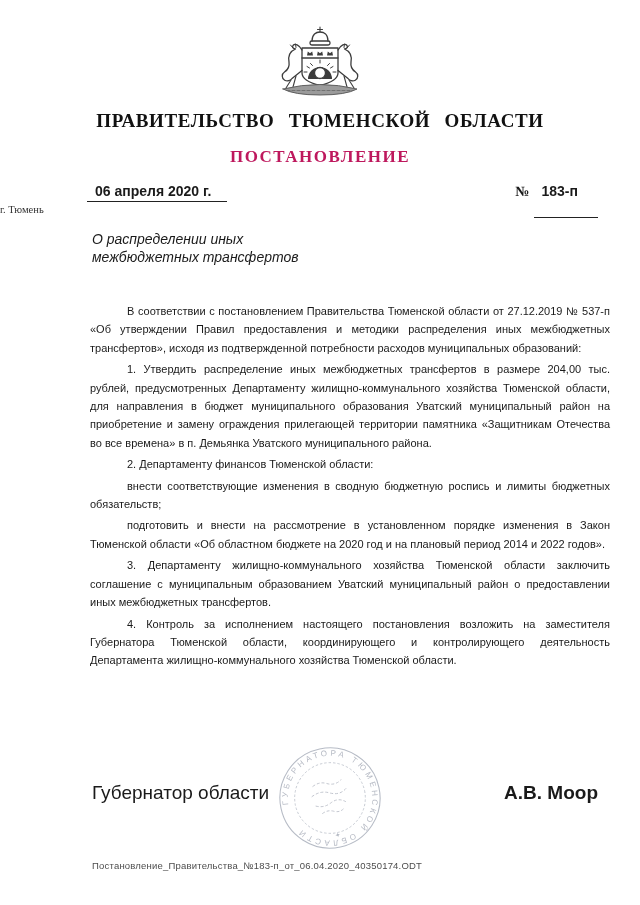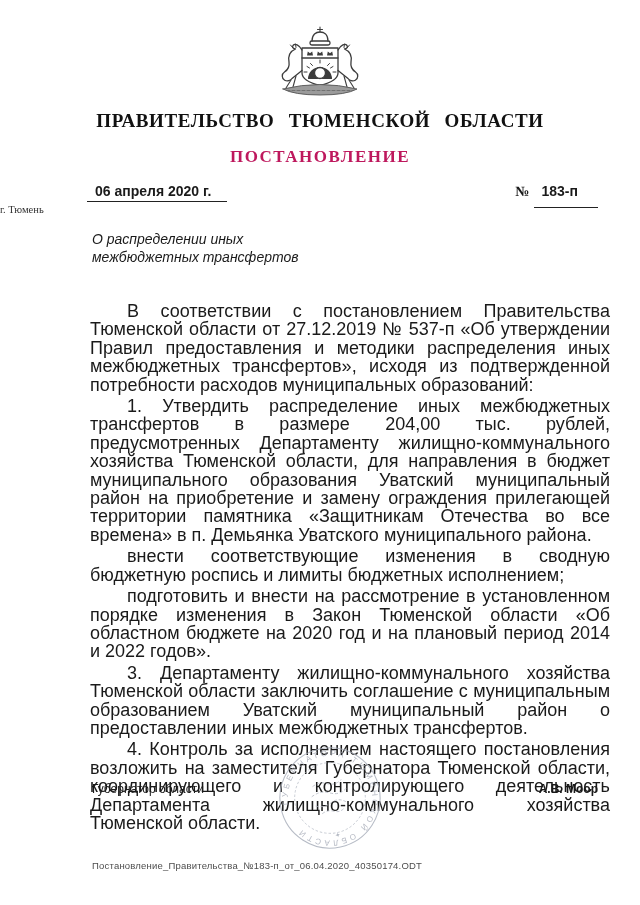--- a/index.html
+++ b/index.html
@@ -48,21 +48,21 @@
     padding:0 16px 2px 8px;
   }
   .number-group{white-space:nowrap;}
   .number-label{
     font-family:"Liberation Serif", serif;
     font-weight:700;
     padding-right:4px;
   }
   .number-value{
     border-bottom:1.6px solid #222;
-    padding:0 20px 8px 8px;
+    padding:0 20px 18px 8px;
   }
   .place{
     margin-top:2px;
     text-align:left;
     font-family:"Liberation Serif", serif;
     font-size:10.5px;
     color:#333;
   }
   .subject{
     margin:15px 0 0 92px;
@@ -71,30 +71,30 @@
     line-height:18px;
     white-space:pre-line;
   }
   .body-text{
     margin:36px 30px 0 90px;
   }
   .body-text p{
     margin:0 0 3px 0;
     text-indent:37px;
     text-align:justify;
-    font-size:18px;
+    font-size:11px;
     line-height:18.4px;
   }
   .signature-row{
     position:absolute;
     left:92px;right:42px;top:782px;
     display:flex;
     justify-content:space-between;
     align-items:flex-end;
-    font-size:12px;
+    font-size:19px;
   }
   .signature-name{font-weight:700;}
   .stamp{
     position:absolute;
     left:276px;top:744px;
     width:108px;height:108px;
     opacity:.85;
     transform:rotate(-12deg);
   }
   .footer-filename{
@@ -157,21 +157,22 @@
     <span class="number-group"><span class="number-label">№</span><span class="number-value">183-п</span></span>
   </div>
   <div class="place">г. Тюмень</div>
 
   <div class="subject">О распределении иных
 межбюджетных трансфертов</div>
 
   <div class="body-text">
     <p>В соответствии с постановлением Правительства Тюменской области от 27.12.2019 № 537-п «Об утверждении Правил предоставления и методики распределения иных межбюджетных трансфертов», исходя из подтвержденной потребности расходов муниципальных образований:</p>
     <p>1. Утвердить распределение иных межбюджетных трансфертов в размере 204,00 тыс. рублей, предусмотренных Департаменту жилищно-коммунального хозяйства Тюменской области, для направления в бюджет муниципального образования Уватский муниципальный район на приобретение и замену ограждения прилегающей территории памятника «Защитникам Отечества во все времена» в п. Демьянка Уватского муниципального района.</p>
-    <p>внести соответствующие изменения в сводную бюджетную роспись и лимиты бюджетных исполнением;</p>
+    <p>2. Департаменту финансов Тюменской области:</p>
+    <p>внести соответствующие изменения в сводную бюджетную роспись и лимиты бюджетных обязательств;</p>
     <p>подготовить и внести на рассмотрение в установленном порядке изменения в Закон Тюменской области «Об областном бюджете на 2020 год и на плановый период 2014 и 2022 годов».</p>
     <p>3. Департаменту жилищно-коммунального хозяйства Тюменской области заключить соглашение с муниципальным образованием Уватский муниципальный район о предоставлении иных межбюджетных трансфертов.</p>
     <p>4. Контроль за исполнением настоящего постановления возложить на заместителя Губернатора Тюменской области, координирующего и контролирующего деятельность Департамента жилищно-коммунального хозяйства Тюменской области.</p>
   </div>
 
   <svg class="stamp" viewBox="0 0 110 110" aria-hidden="true">
     <circle cx="55" cy="55" r="51" fill="none" stroke="#aab0bc" stroke-width="1.1"></circle>
     <circle cx="55" cy="55" r="36" fill="none" stroke="#b4b9c4" stroke-width=".8" stroke-dasharray="2.5 2"></circle>
     <defs>
       <path id="stamp-arc" d="M55,55 m-43,0 a43,43 0 1,1 86,0 a43,43 0 1,1 -86,0"></path>

